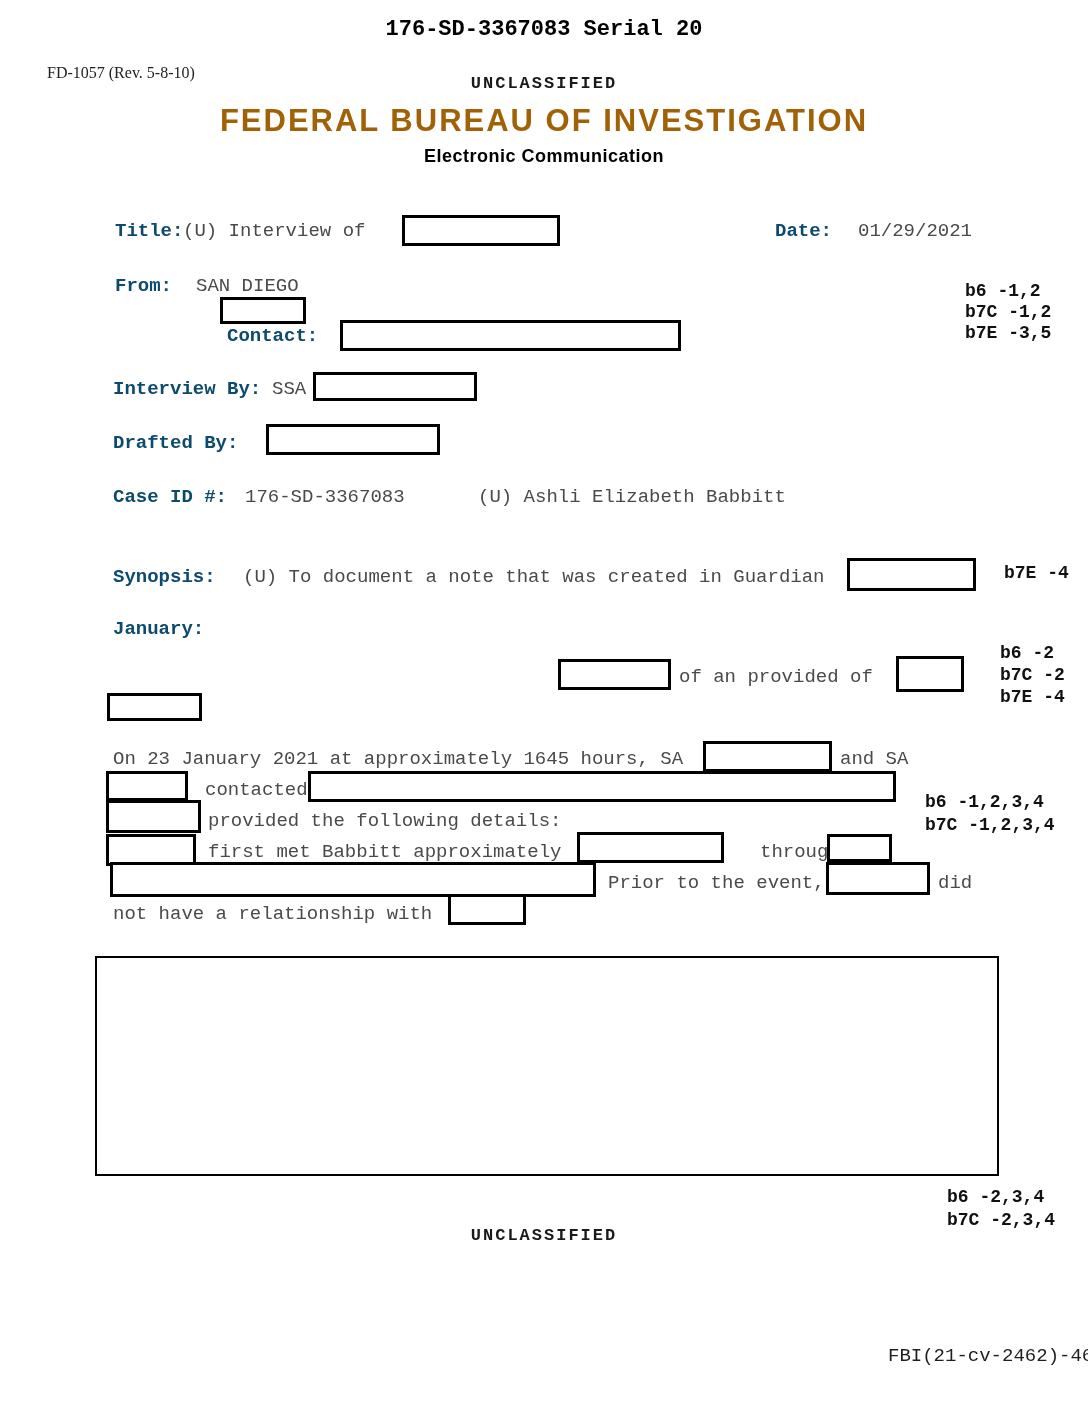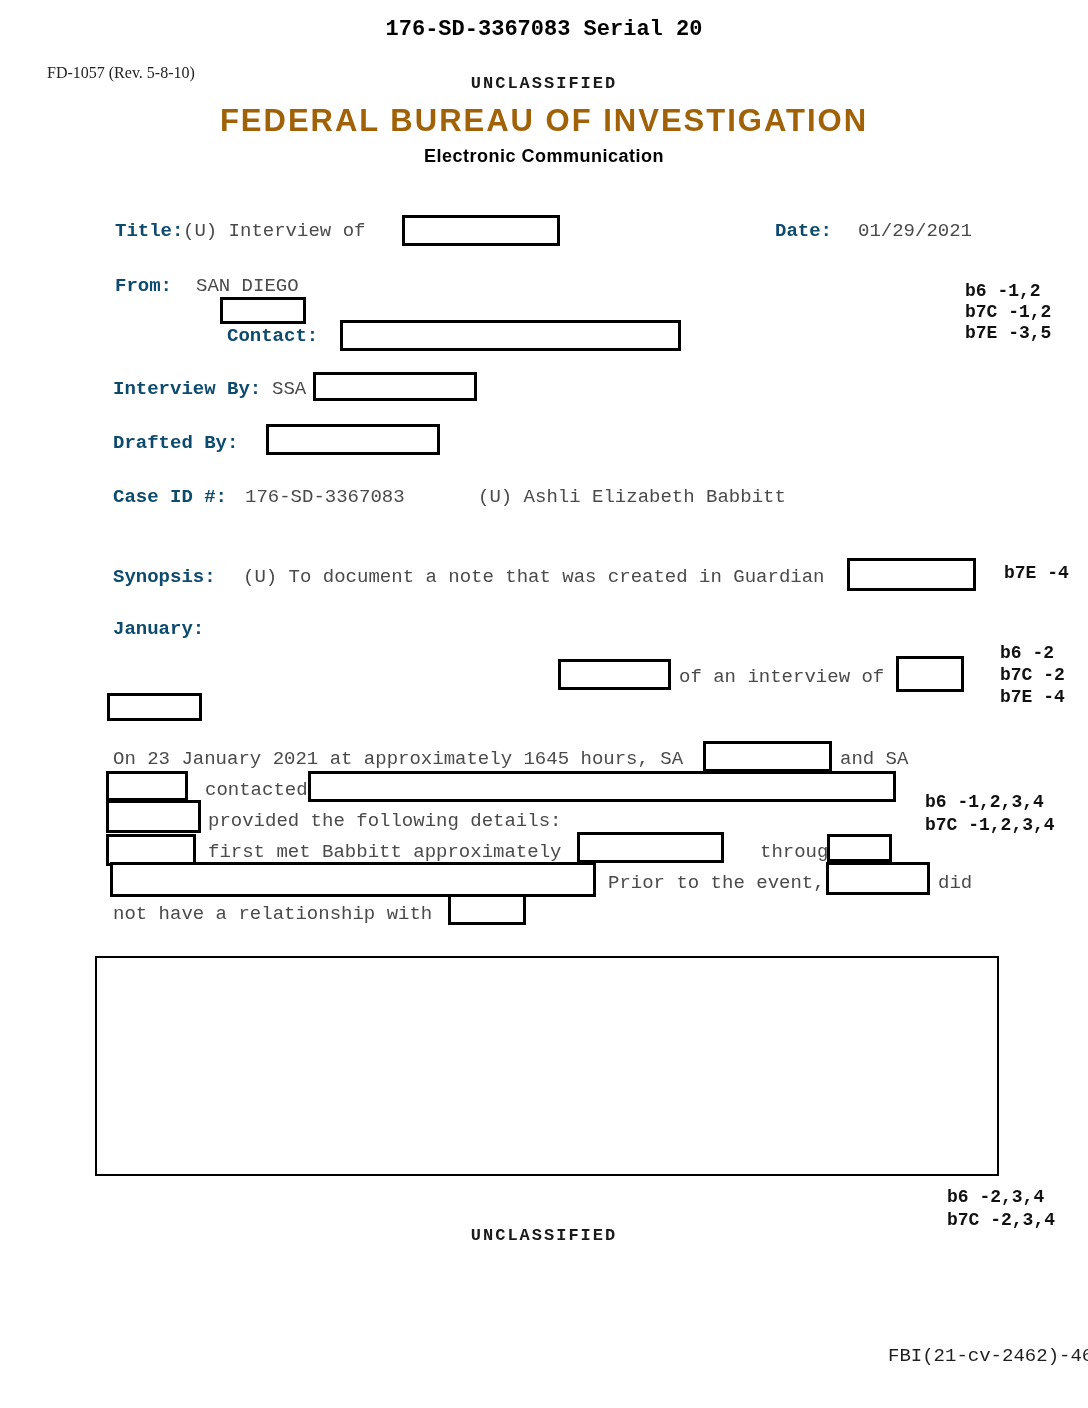--- a/index.html
+++ b/index.html
@@ -73,21 +73,21 @@
   <div class="abs mono" style="left:478px;top:486px;">(U) Ashli Elizabeth Babbitt</div>
 
   <div class="abs label" style="left:113px;top:566px;">Synopsis:</div>
   <div class="abs mono" style="left:243px;top:566px;">(U) To document a note that was created in Guardian</div>
   <div class="redaction" style="left:847px;top:558px;width:129px;height:33px;"></div>
   <div class="abs ann" style="left:1004px;top:563px;">b7E -4</div>
 
   <div class="abs label" style="left:113px;top:618px;">January:</div>
 
   <div class="redaction" style="left:558px;top:659px;width:113px;height:31px;"></div>
-  <div class="abs mono" style="left:679px;top:666px;">of an interview of</div>
+  <div class="abs mono" style="left:679px;top:666px;">of an provided of</div>
   <div class="redaction" style="left:896px;top:656px;width:68px;height:36px;"></div>
   <div class="redaction" style="left:107px;top:693px;width:95px;height:28px;"></div>
 
   <div class="abs ann" style="left:1000px;top:643px;">b6 -2</div>
   <div class="abs ann" style="left:1000px;top:665px;">b7C -2</div>
   <div class="abs ann" style="left:1000px;top:687px;">b7E -4</div>
 
   <div class="abs mono" style="left:113px;top:748px;">On 23 January 2021 at approximately 1645 hours, SA</div>
   <div class="redaction" style="left:703px;top:741px;width:129px;height:31px;"></div>
   <div class="abs mono" style="left:840px;top:748px;">and SA</div>

